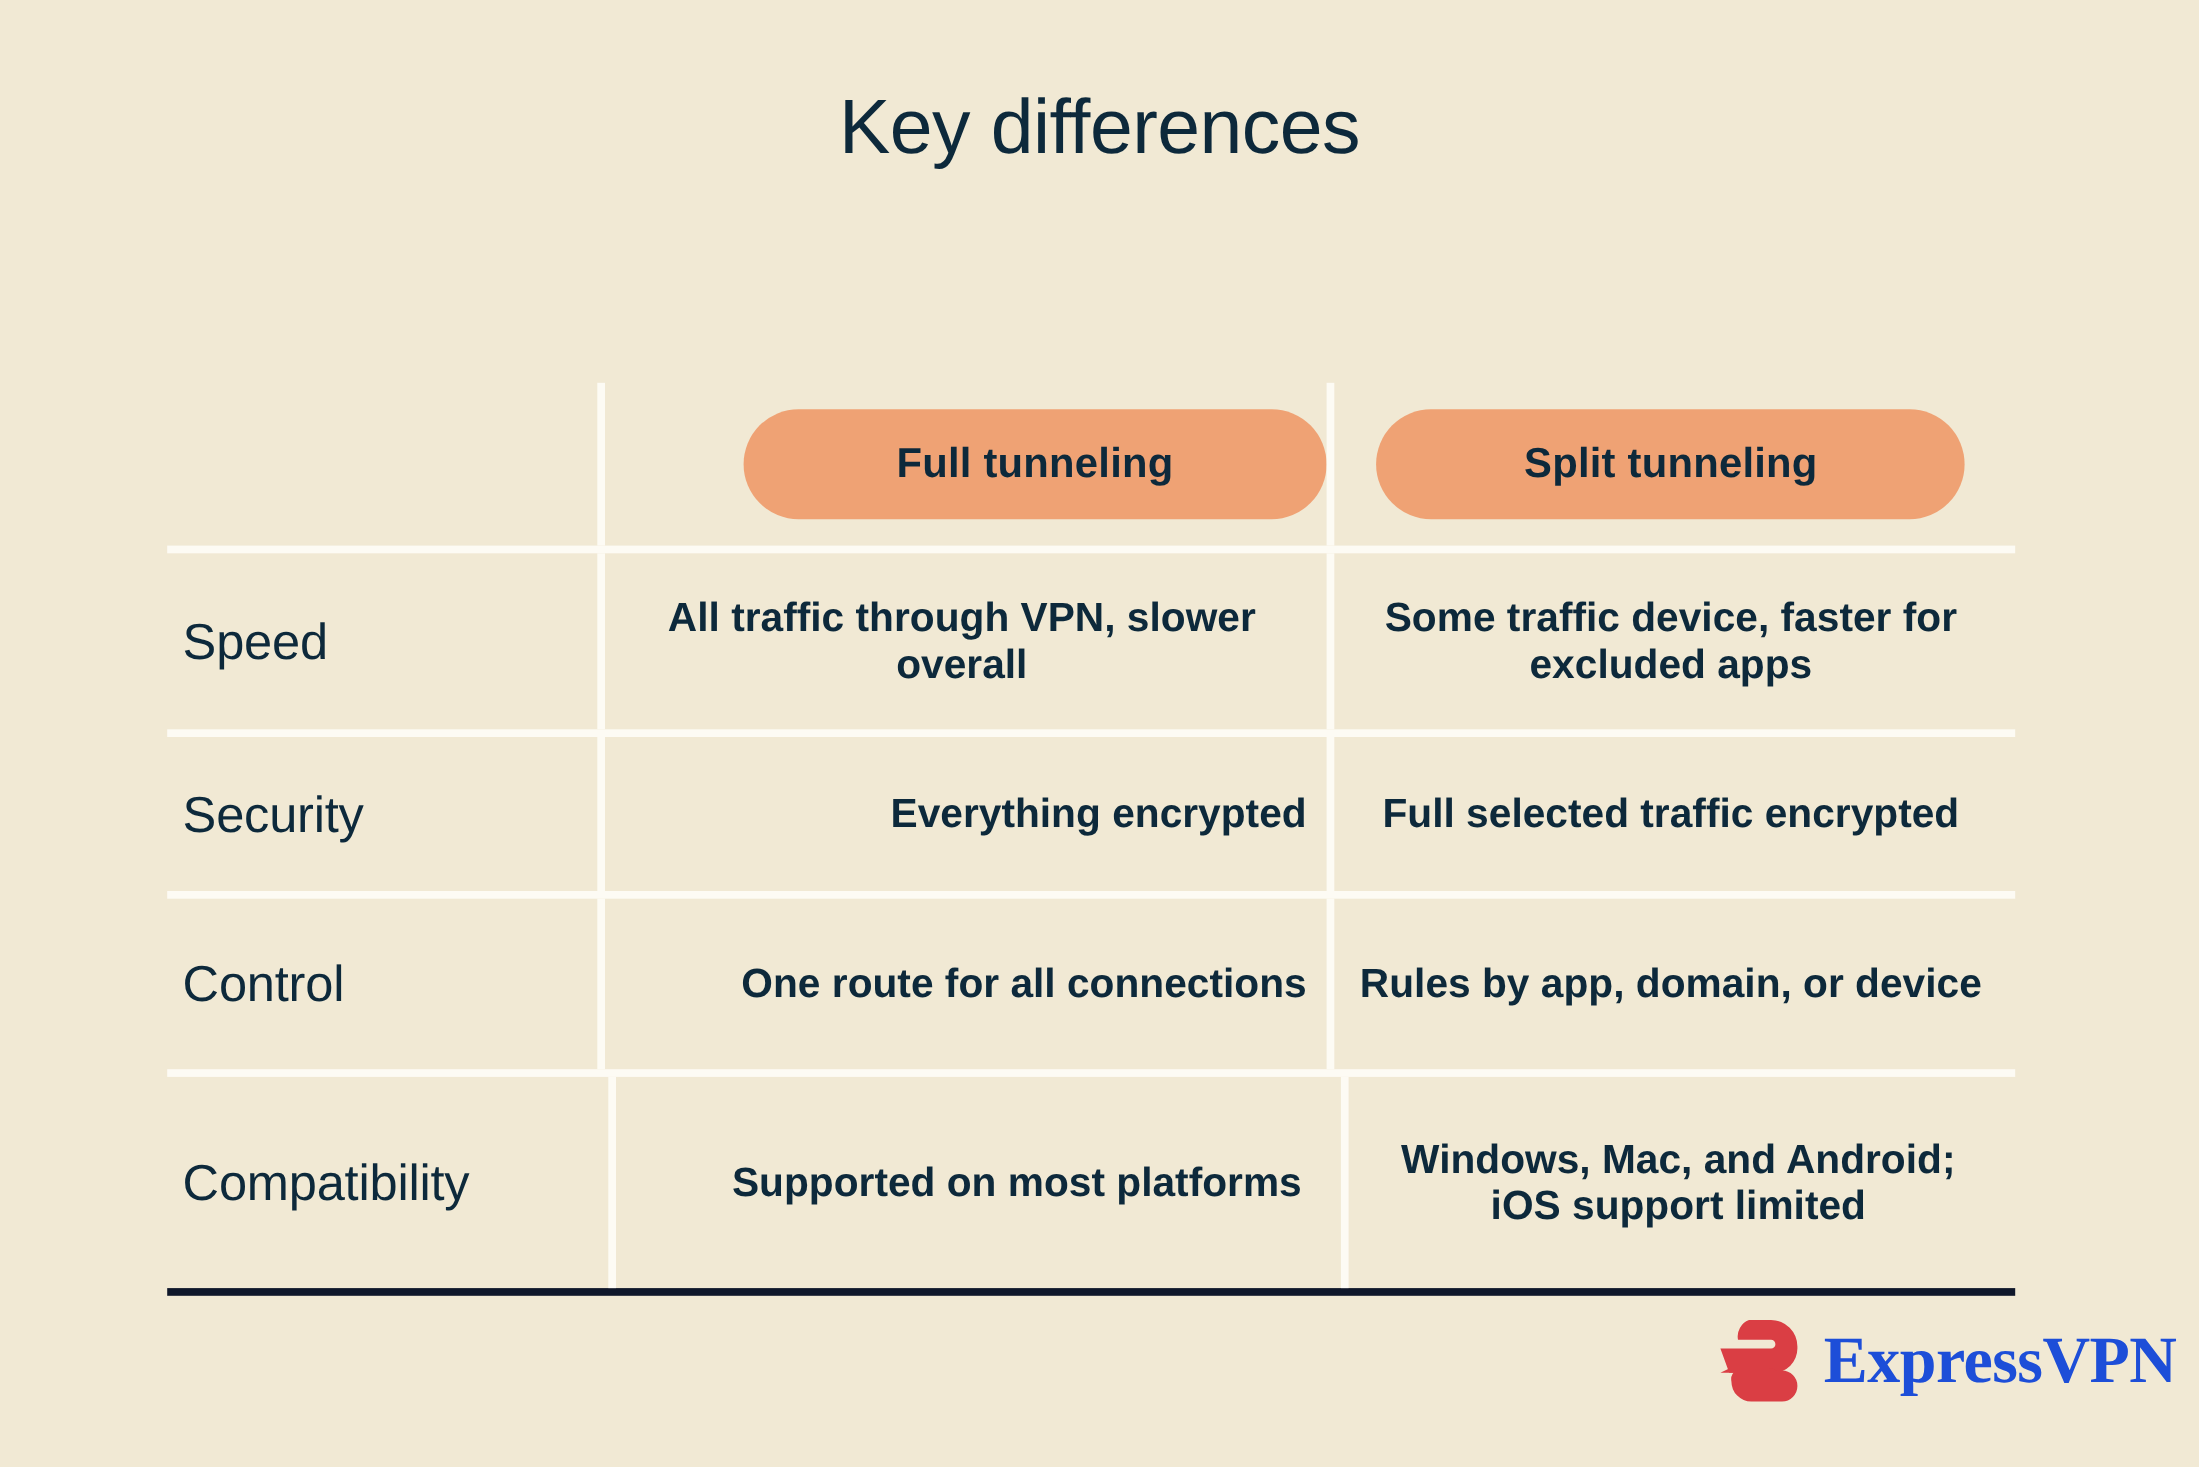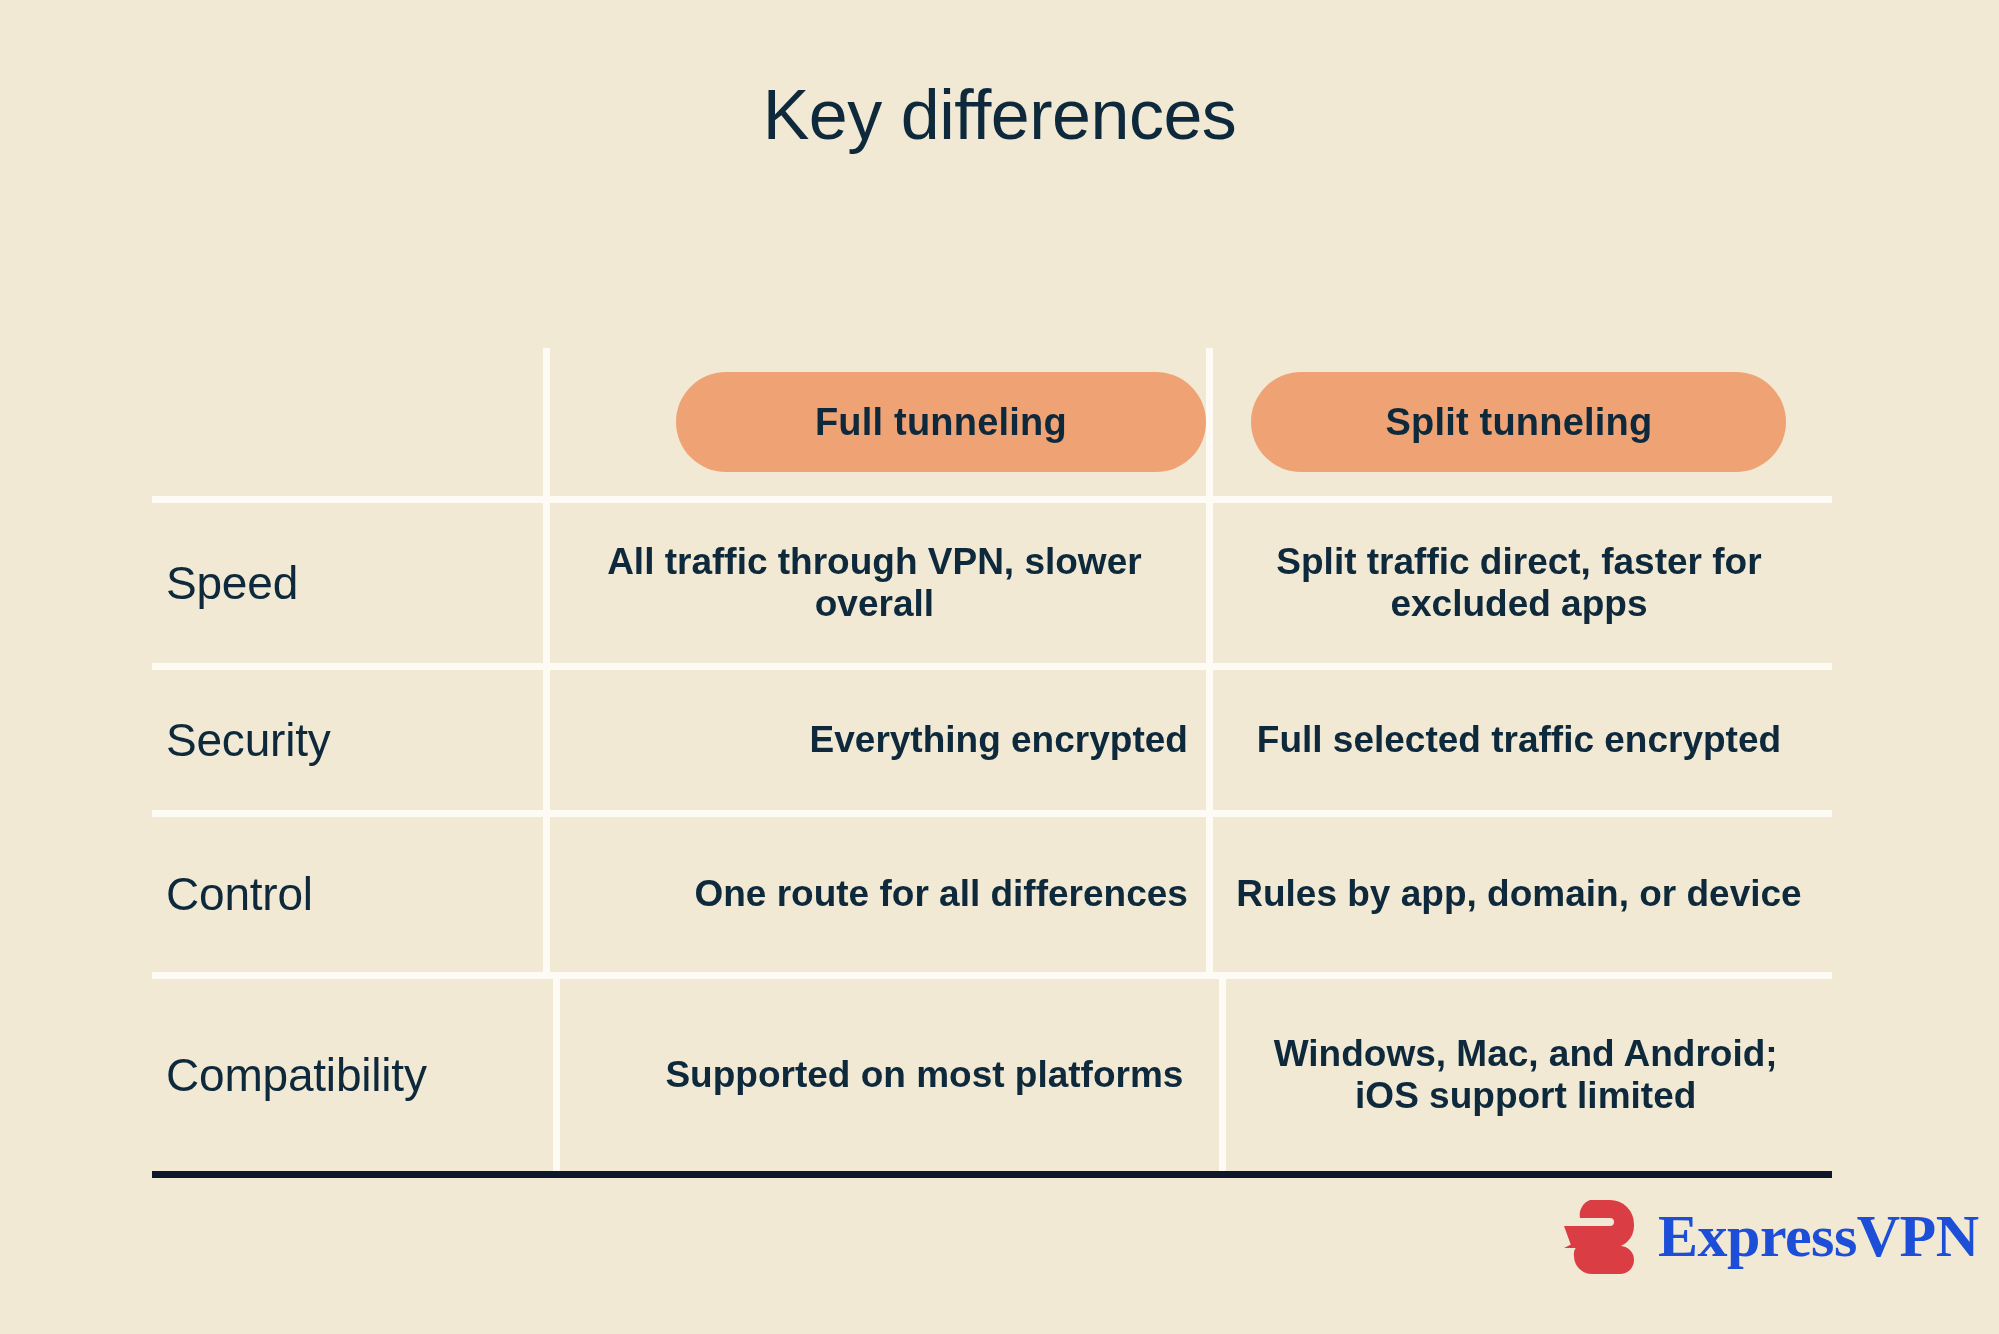--- a/index.html
+++ b/index.html
@@ -175,42 +175,42 @@
     </div>
 
     <div class="trow body-row row-speed">
       <div class="cell col-label">
         <span class="rowlabel">Speed</span>
       </div>
       <div class="cell col-full">
         <span class="cellvalue">All traffic through VPN, slower overall</span>
       </div>
       <div class="cell col-split">
-        <span class="cellvalue">Split traffic direct, faster for excluded apps</span>
+        <span class="cellvalue">Some traffic device, faster for excluded apps</span>
       </div>
     </div>
 
     <div class="trow body-row row-security">
       <div class="cell col-label">
         <span class="rowlabel">Security</span>
       </div>
       <div class="cell col-full">
         <span class="cellvalue">Everything encrypted</span>
       </div>
       <div class="cell col-split">
         <span class="cellvalue">Full selected traffic encrypted</span>
       </div>
     </div>
 
     <div class="trow body-row row-control">
       <div class="cell col-label">
         <span class="rowlabel">Control</span>
       </div>
       <div class="cell col-full">
-        <span class="cellvalue">One route for all differences</span>
+        <span class="cellvalue">One route for all connections</span>
       </div>
       <div class="cell col-split">
         <span class="cellvalue">Rules by app, domain, or device</span>
       </div>
     </div>
 
     <div class="trow body-row row-compat">
       <div class="cell col-label">
         <span class="rowlabel">Compatibility</span>
       </div>

